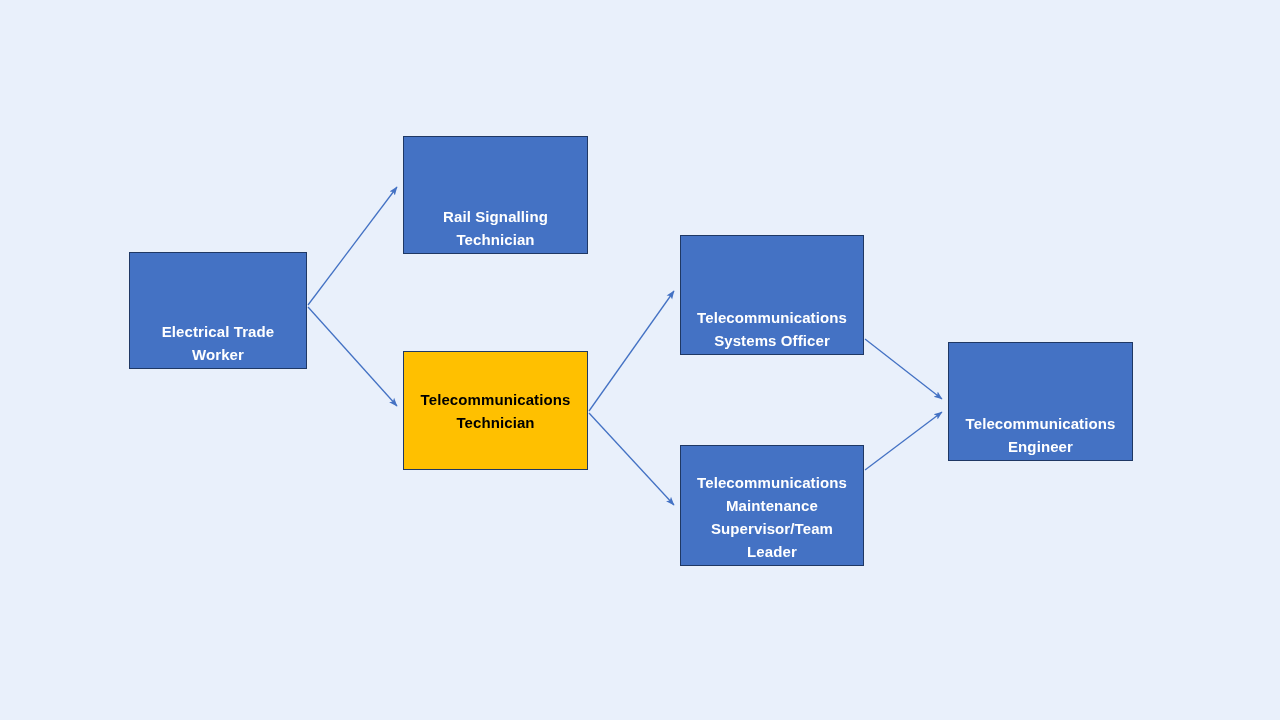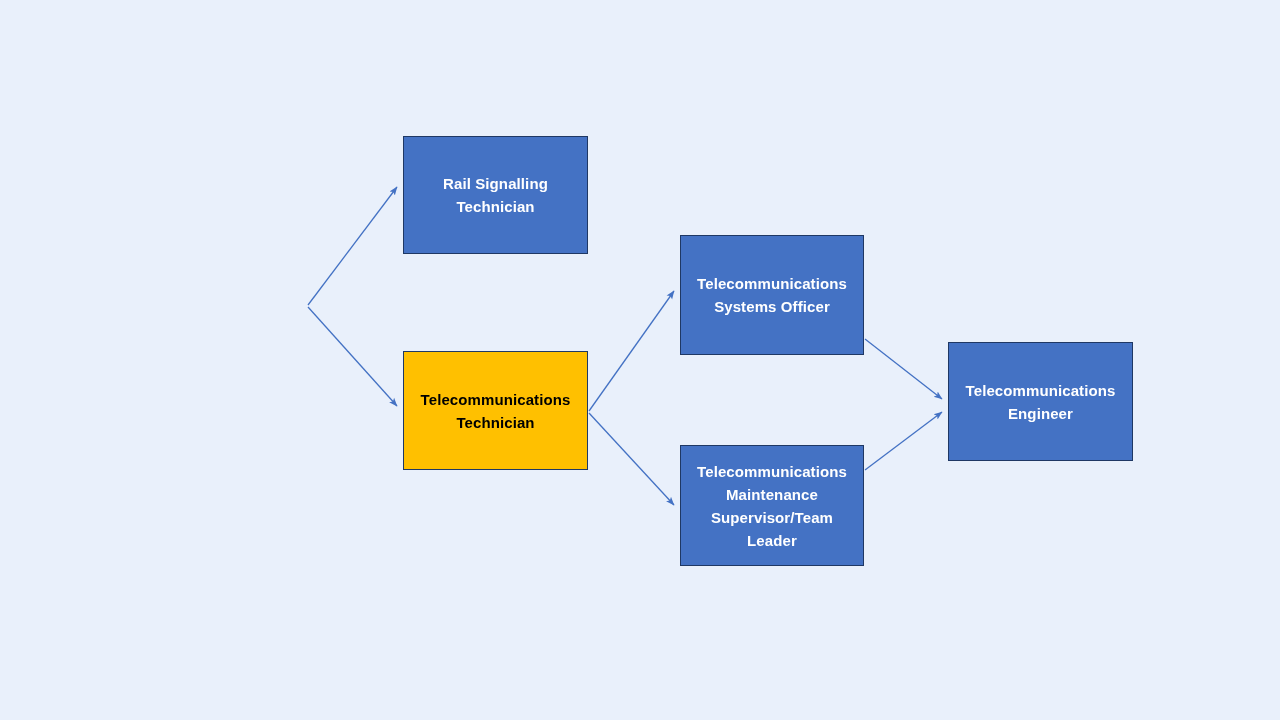--- a/index.html
+++ b/index.html
@@ -36,20 +36,21 @@
     font-weight: bold;
     font-size: 15px;
     line-height: 23px;
     letter-spacing: 0.1px;
     padding: 2px 6px;
     z-index: 2;
   }
   .node.blue {
     background: #4472c4;
     color: #ffffff;
+    align-items: flex-end;
   }
   .node.amber {
     background: #ffc000;
     color: #000000;
   }
   .node-label {
     display: block;
     width: 100%;
     white-space: pre-line;
   }
@@ -68,20 +69,24 @@
     <g id="connector-lines" stroke="#4472c4" stroke-width="1.3" fill="none">
         <line x1="308" y1="305" x2="397" y2="187" marker-end="url(#arrowhead)"></line>
         <line x1="308" y1="307" x2="397" y2="406" marker-end="url(#arrowhead)"></line>
         <line x1="589" y1="411" x2="674" y2="291" marker-end="url(#arrowhead)"></line>
         <line x1="589" y1="413" x2="674" y2="505" marker-end="url(#arrowhead)"></line>
         <line x1="865" y1="339" x2="942" y2="399" marker-end="url(#arrowhead)"></line>
         <line x1="865" y1="470" x2="942" y2="412" marker-end="url(#arrowhead)"></line>
       </g>
   </svg>
 
+  <div class="node blue" style="left: 129px; top: 252px; width: 178px; height: 117px;">
+    <span class="node-label">Electrical Trade
+Worker</span>
+  </div>
 
   <div class="node blue" style="left: 403px; top: 136px; width: 185px; height: 118px;">
     <span class="node-label">Rail Signalling
 Technician</span>
   </div>
 
   <div class="node amber" style="left: 403px; top: 351px; width: 185px; height: 119px;">
     <span class="node-label">Telecommunications
 Technician</span>
   </div>

